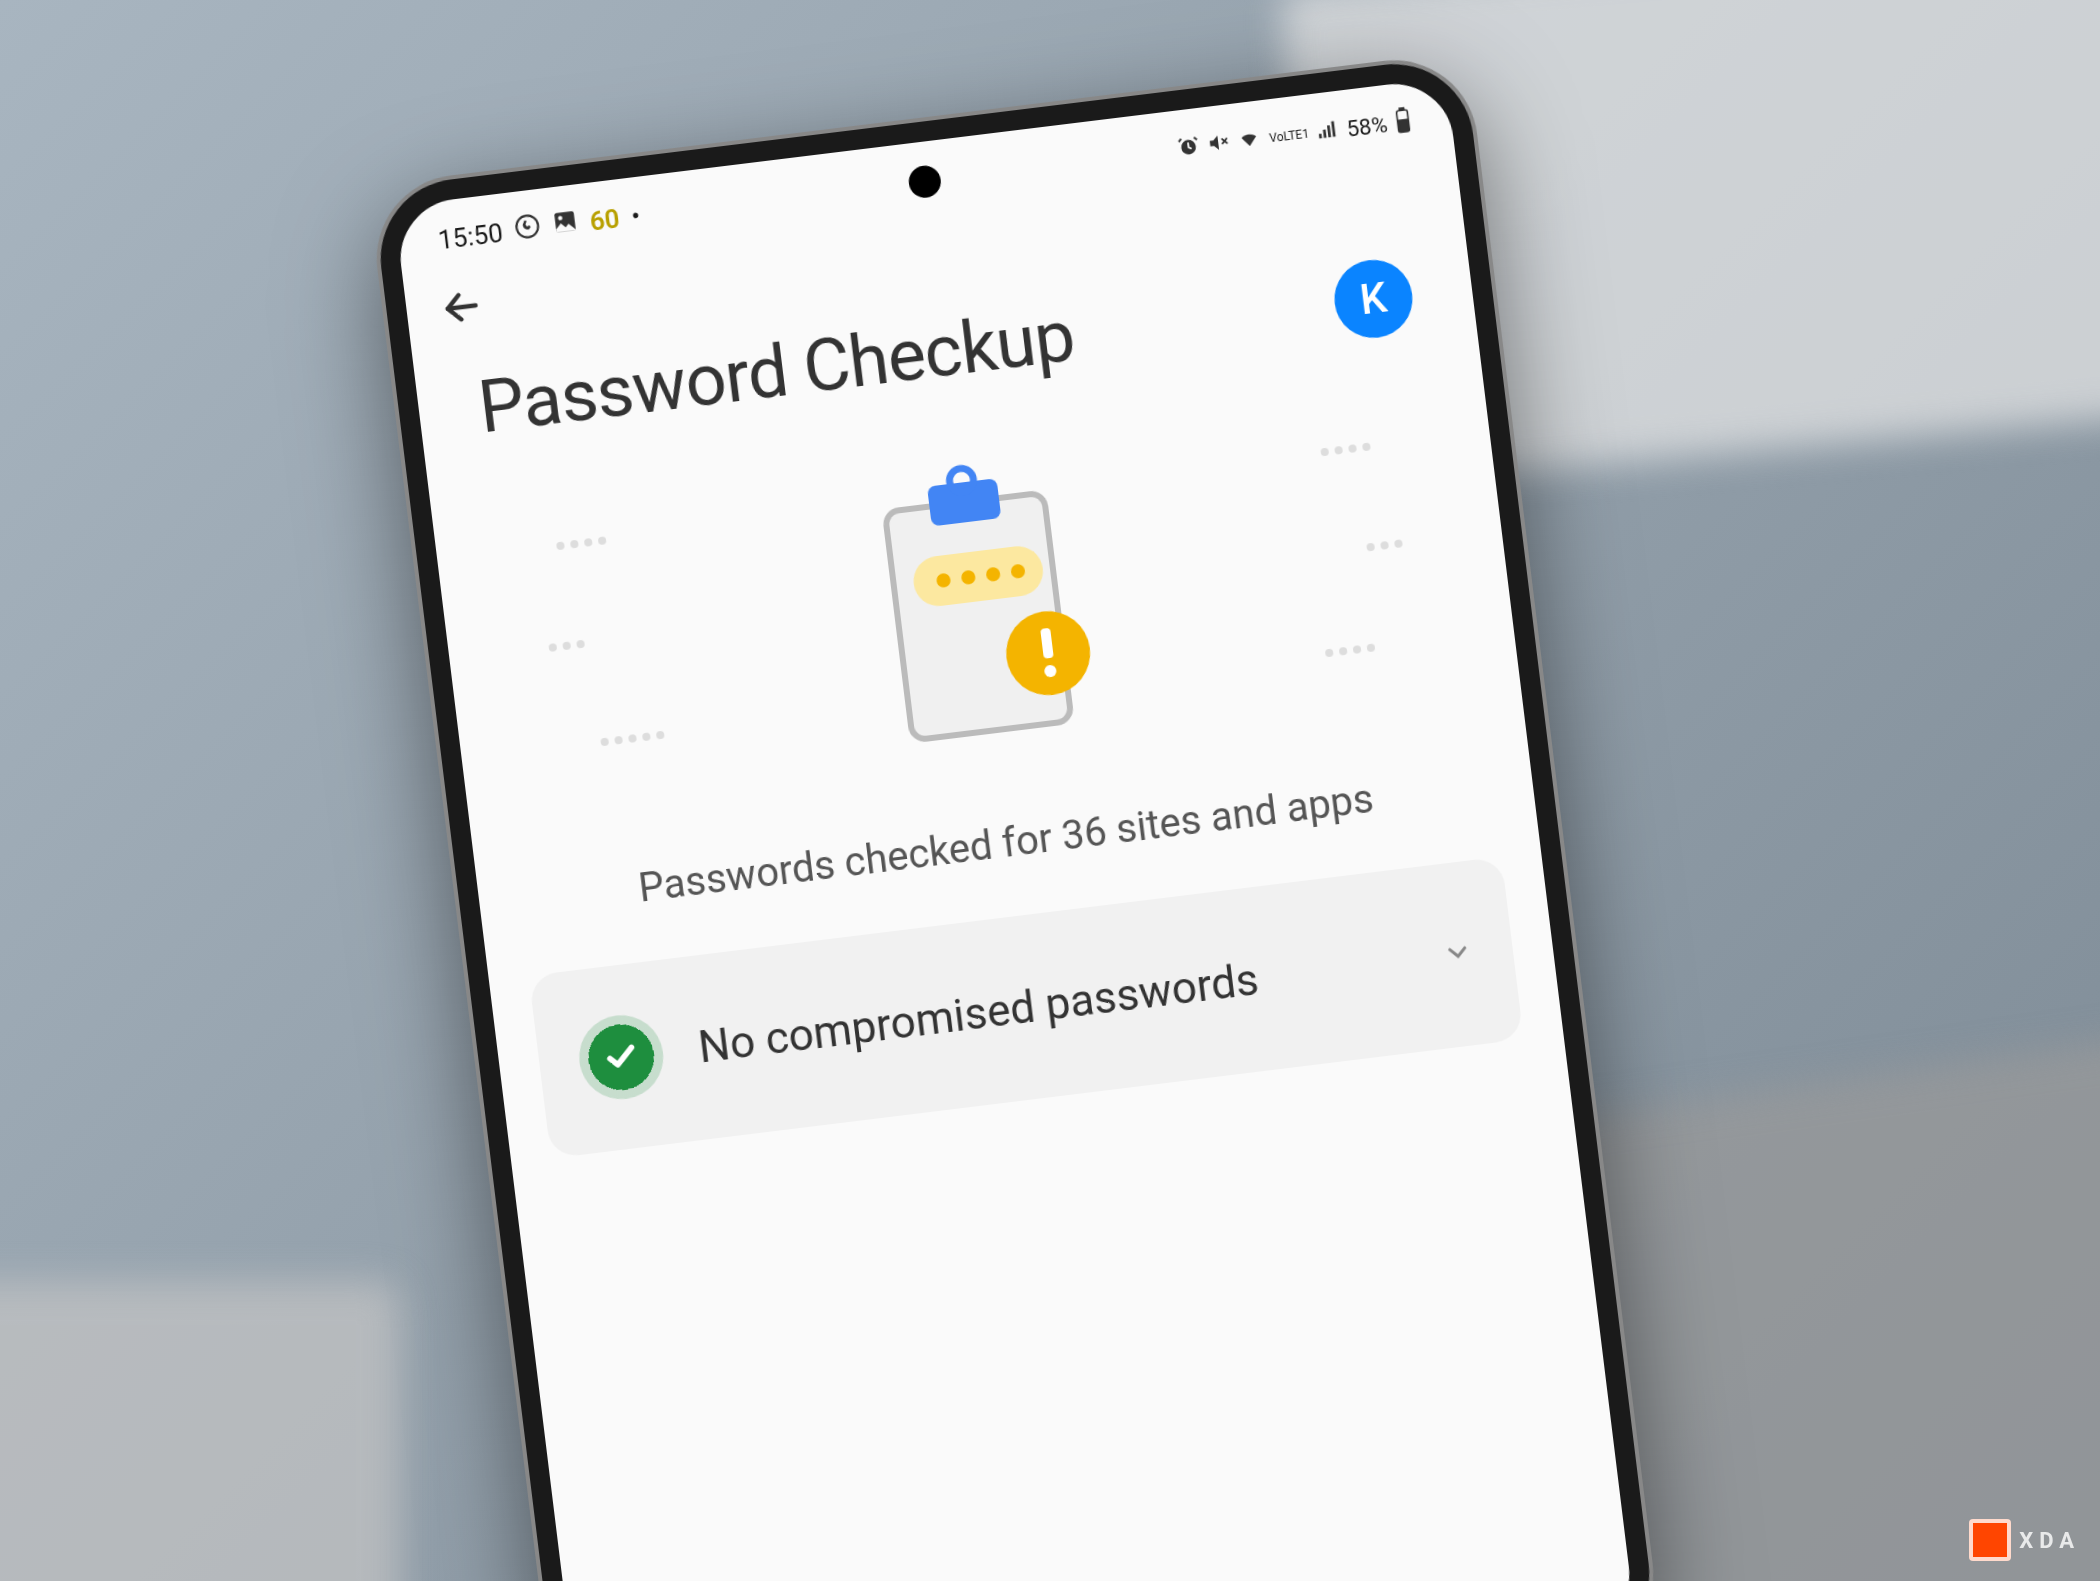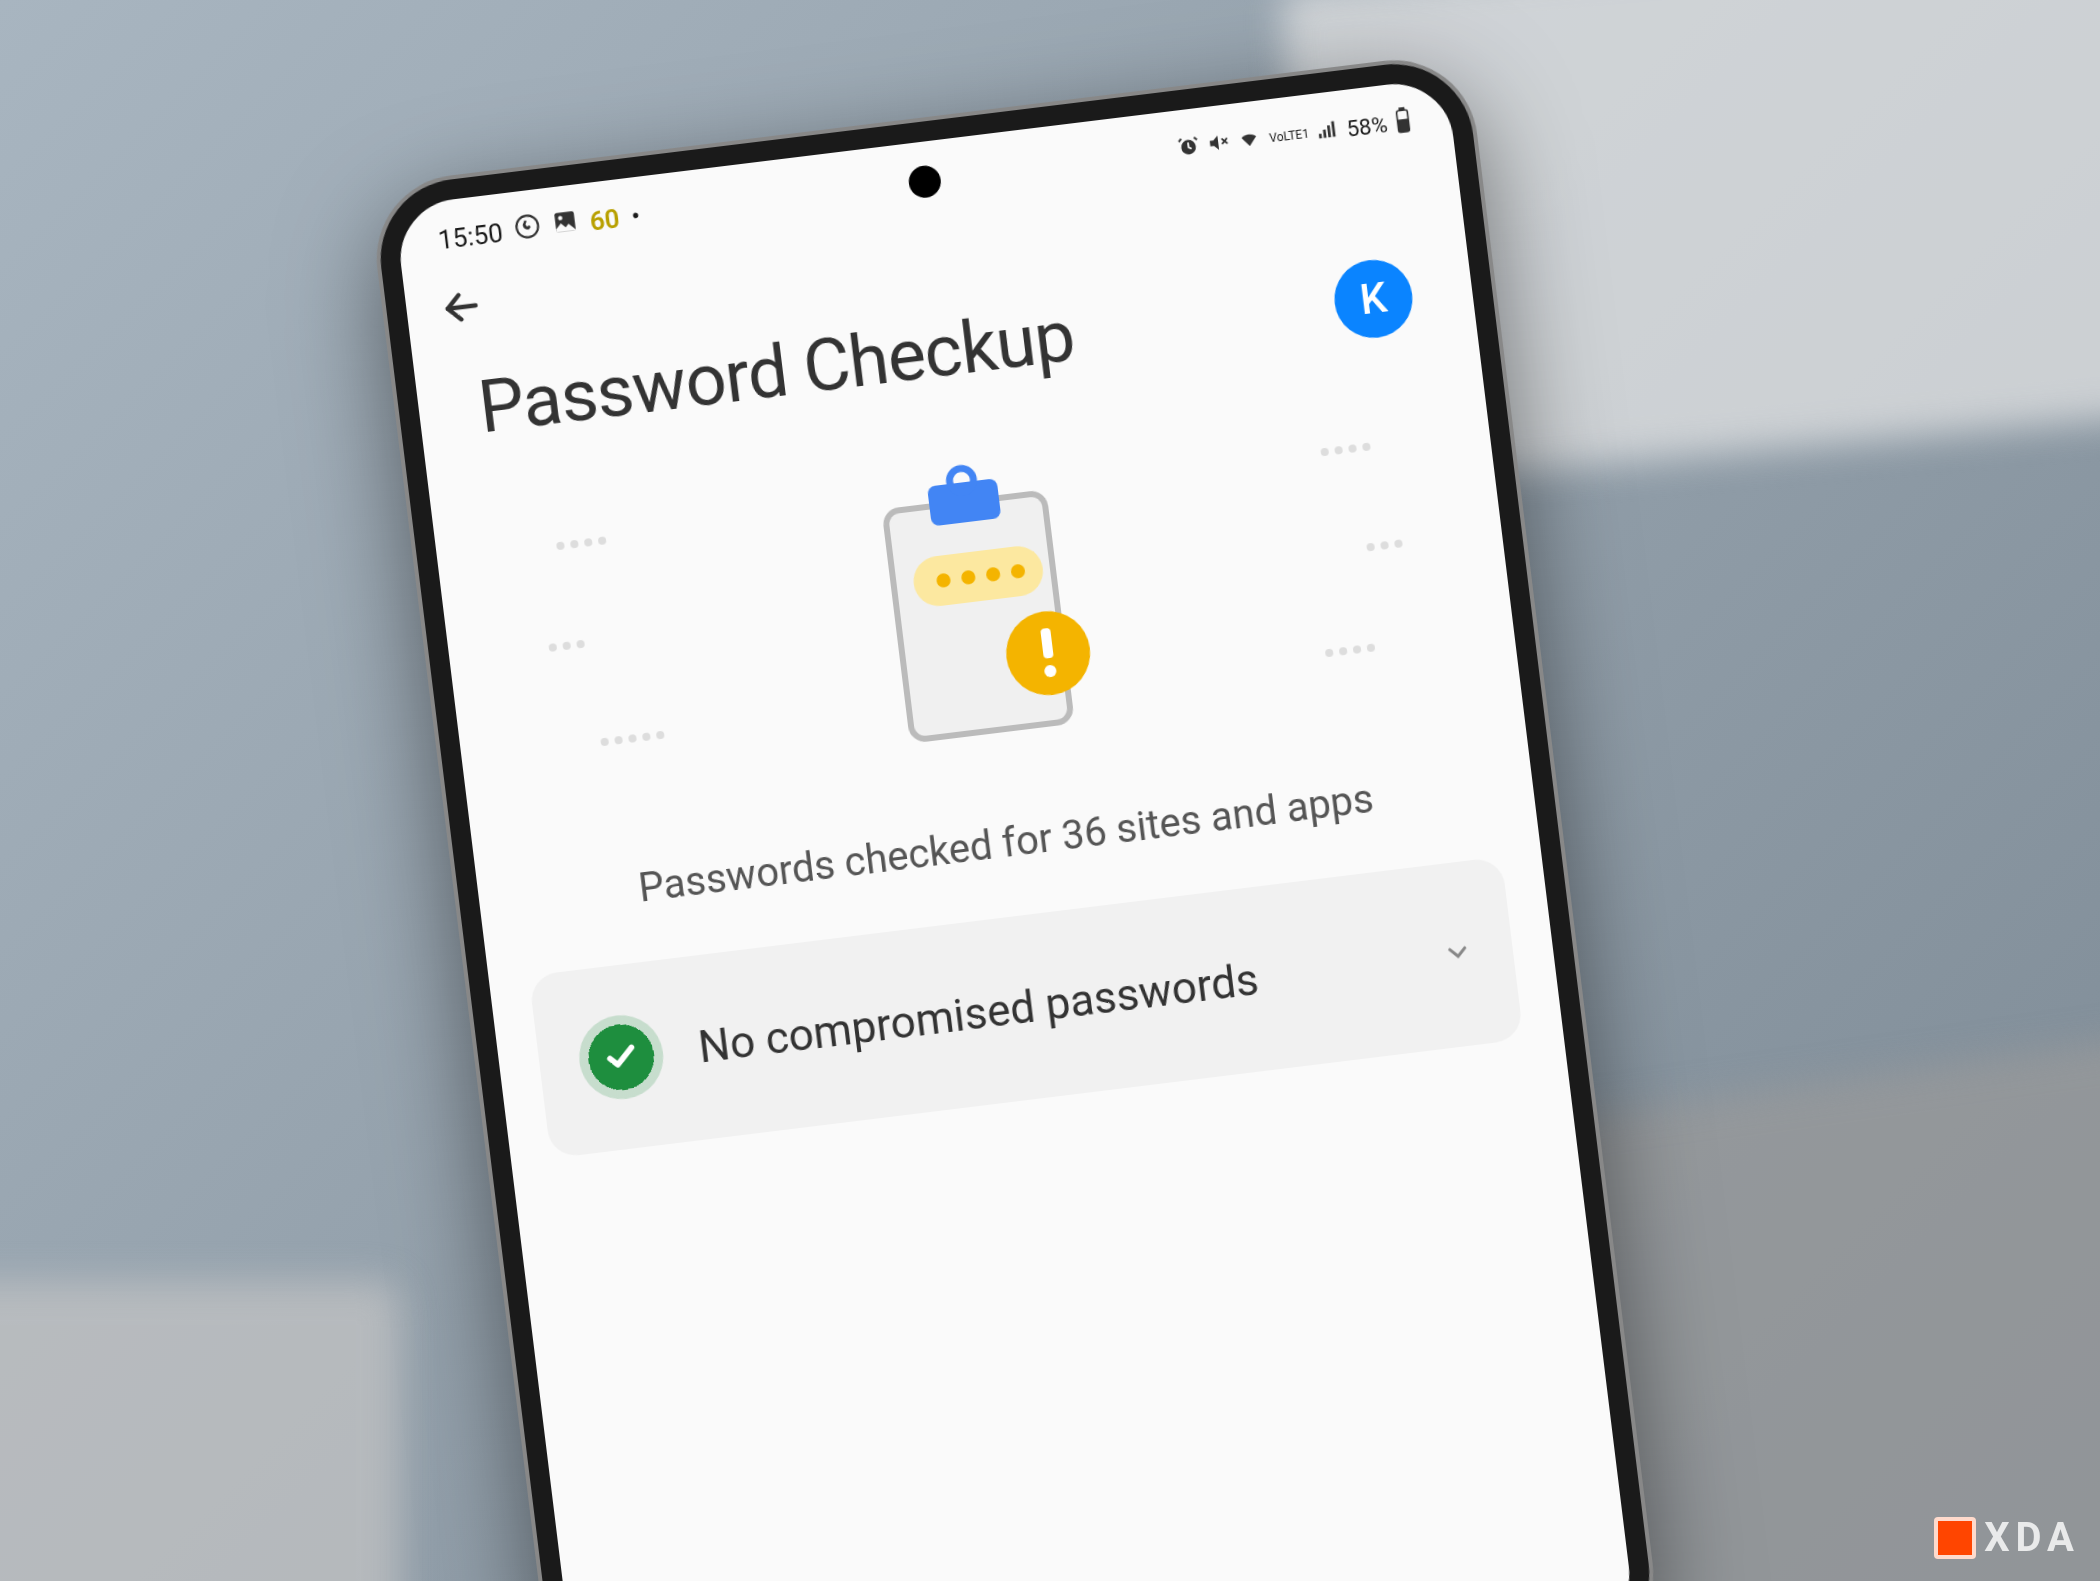--- a/index.html
+++ b/index.html
@@ -174,21 +174,21 @@
     .chevron {
       color: #888;
     }
     
     
     .watermark {
       position: absolute;
       bottom: 20px;
       right: 20px;
       color: rgba(255,255,255,0.8);
-      font-size: 40px;
+      font-size: 22px;
       letter-spacing: 6px;
       font-weight: 700;
       z-index: 100;
       display: flex;
       align-items: center;
       gap: 8px;
     }
     .watermark-logo {
       width: 42px;
       height: 42px;

